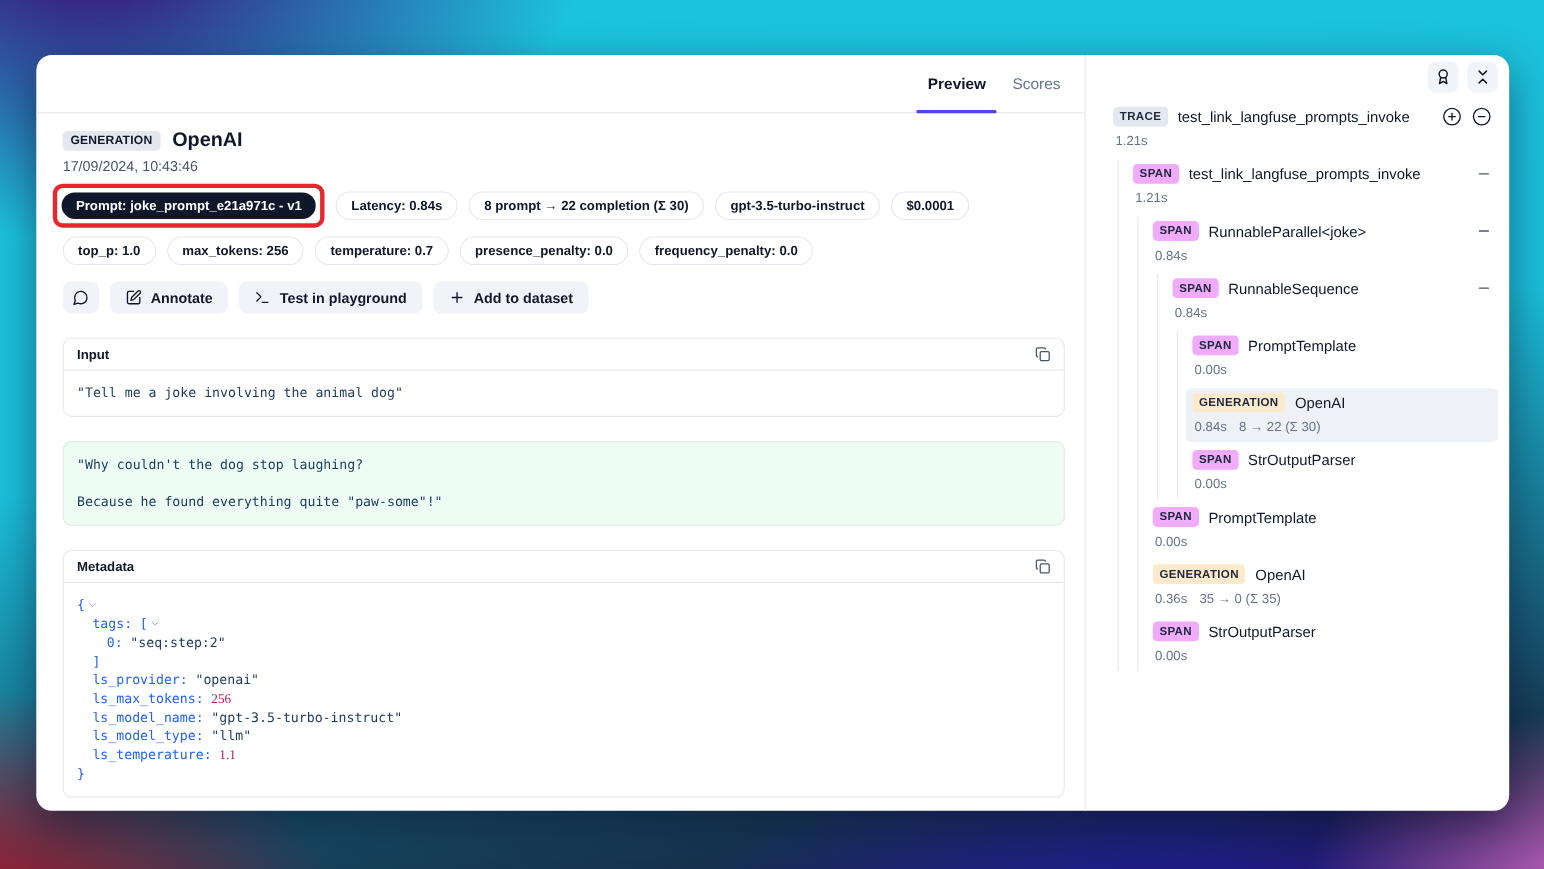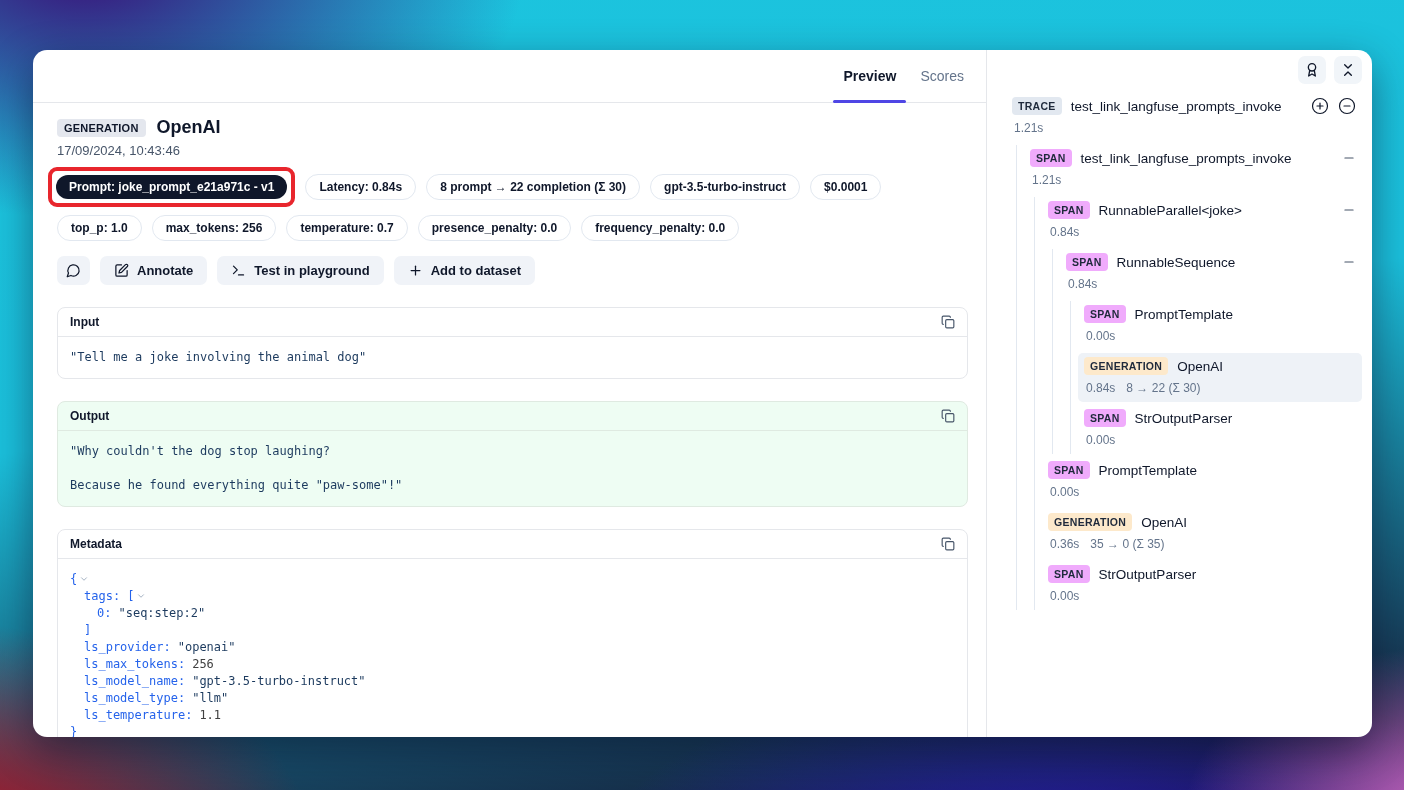--- a/index.html
+++ b/index.html
@@ -46,21 +46,21 @@
   .copy-btn svg { width:14px; height:14px; stroke:currentColor; fill:none; stroke-width:2; stroke-linecap:round; stroke-linejoin:round; }
   .panel-body { padding:12px; font-family:"DejaVu Sans Mono", monospace; font-size:12px; line-height:17px; color:#1c3a5e; }
   .panel.output-panel { background:#eefdf3; border-color:#dfeae1; }
   .panel.output-panel .panel-header { border-bottom-color:#dfeae1; }
   .out-line2 { margin-top:17px; }
   .code-line { white-space:pre; }
   .ind1 { padding-left:14px; }
   .ind2 { padding-left:27px; }
   .jk { color:#2563eb; margin-right:7px; }
   .jp { color:#2563eb; }
-  .jn { color:#404040; }
+  .jn { color:#be185d;font-family:Liberation Serif, serif; }
   .jv { color:#1c3a5e; }
   .jchev { width:10px; height:10px; stroke:#94a3b8; fill:none; stroke-width:2; stroke-linecap:round; stroke-linejoin:round; vertical-align:-1px; margin-left:2px; cursor:pointer; }
   
   .sidebar { flex:1; display:flex; flex-direction:column; padding:6px 10px 0 25px; }
   .sidebar-top { display:flex; justify-content:flex-end; gap:8px; padding-top:0; }
   .icon-btn { width:28px; height:28px; background:#f1f5f9; border:none; border-radius:7px; display:flex; align-items:center; justify-content:center; cursor:pointer; color:#0f172a; }
   .icon-btn svg { width:16px; height:16px; stroke:currentColor; fill:none; stroke-width:2; stroke-linecap:round; stroke-linejoin:round; }
   .tree { margin-top:9px; }
   .thead { padding:4px 6px 7px 6px; margin:0 0 3px -6px; border-radius:5px; cursor:pointer; }
   .thead.selected { background:#eef2f7; }
@@ -152,29 +152,20 @@
                 <path d="M4 16c-1.1 0-2-.9-2-2V4c0-1.1.9-2 2-2h10c1.1 0 2 .9 2 2"></path>
               </svg>
           </button>
         </div>
         <div class="panel-body">
           <div>"Tell me a joke involving the animal dog"</div>
         </div>
       </div>
 
       <div class="panel output-panel">
-        <div class="panel-header">
-          <span>Output</span>
-          <button class="copy-btn">
-            <svg viewBox="0 0 24 24">
-                <rect width="14" height="14" x="8" y="8" rx="2"></rect>
-                <path d="M4 16c-1.1 0-2-.9-2-2V4c0-1.1.9-2 2-2h10c1.1 0 2 .9 2 2"></path>
-              </svg>
-          </button>
-        </div>
         <div class="panel-body">
           <div>"Why couldn't the dog stop laughing?</div>
           <div class="out-line2">Because he found everything quite "paw-some"!"</div>
         </div>
       </div>
 
       <div class="panel">
         <div class="panel-header">
           <span>Metadata</span>
           <button class="copy-btn">

